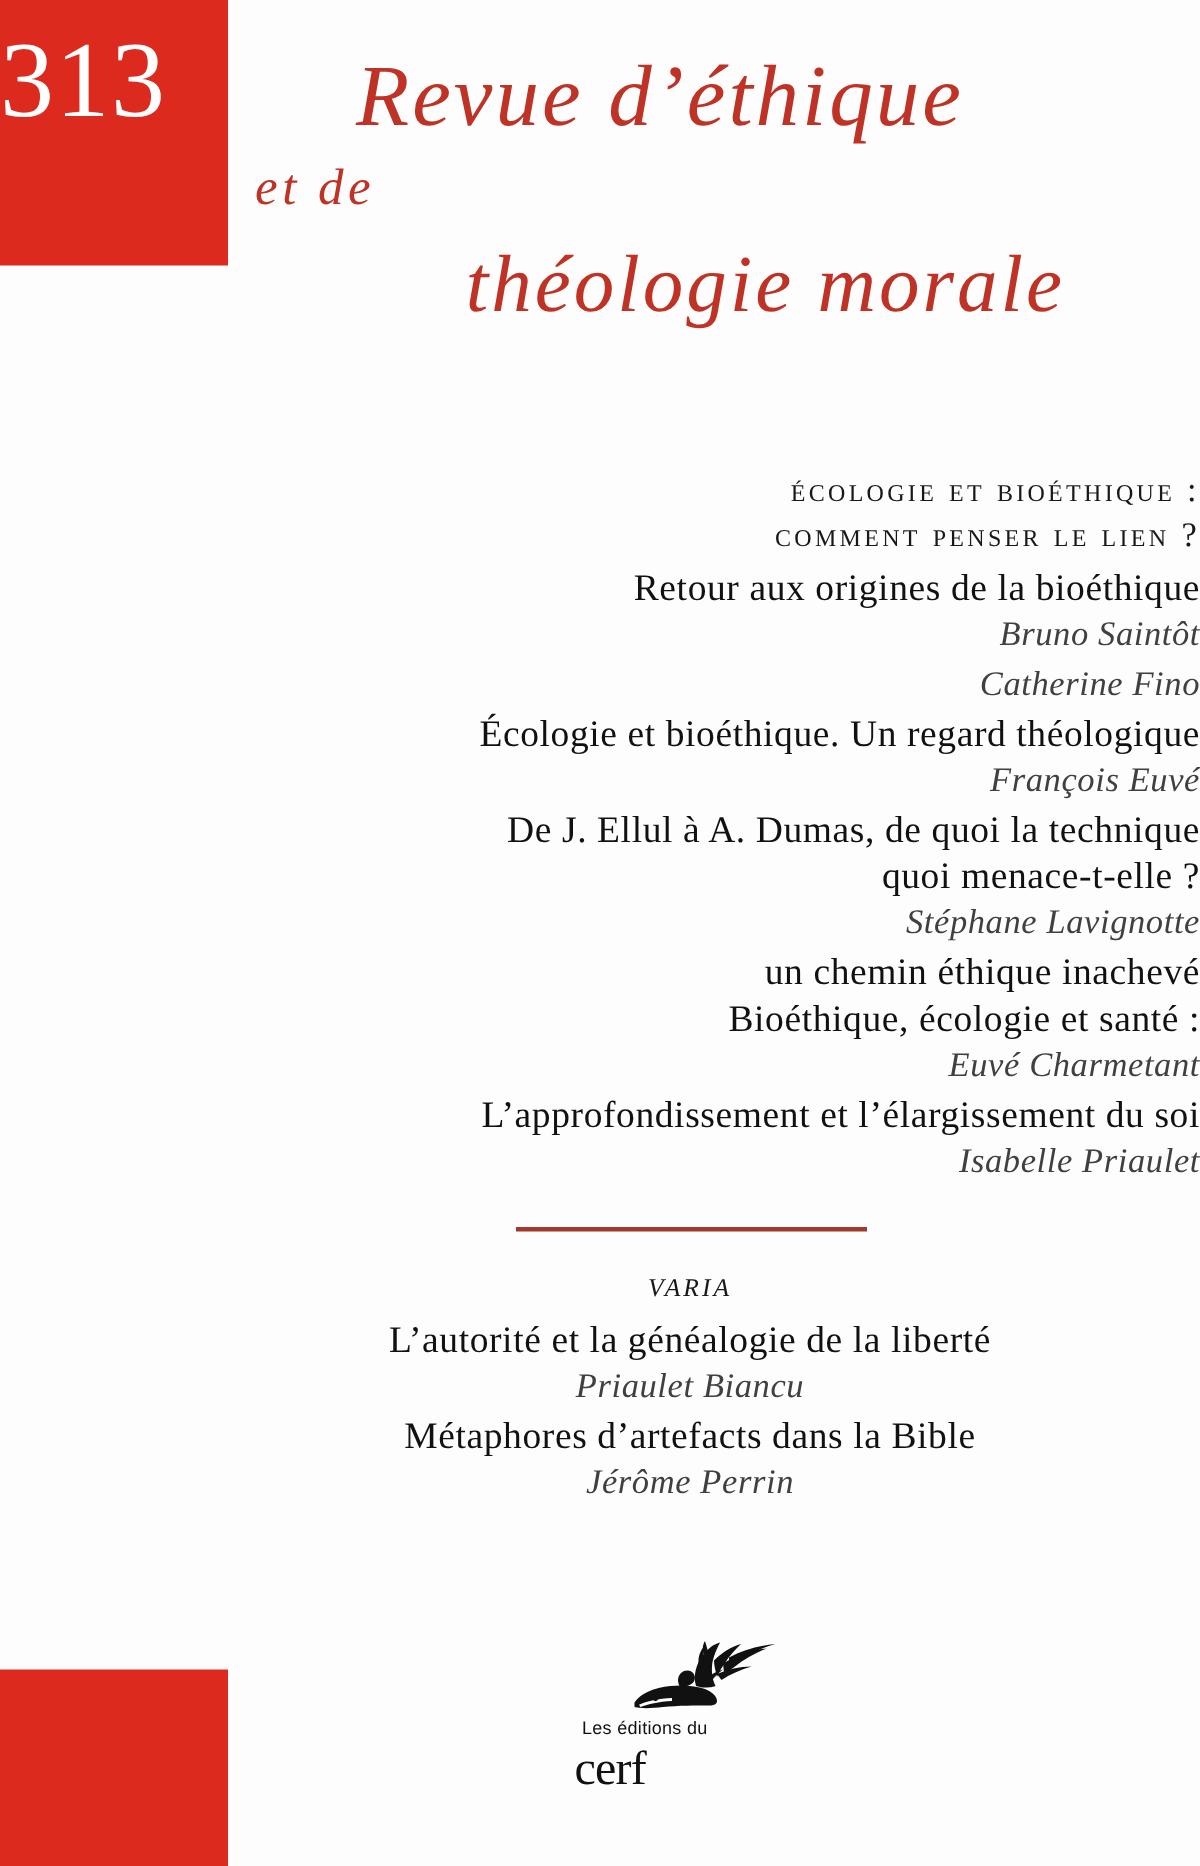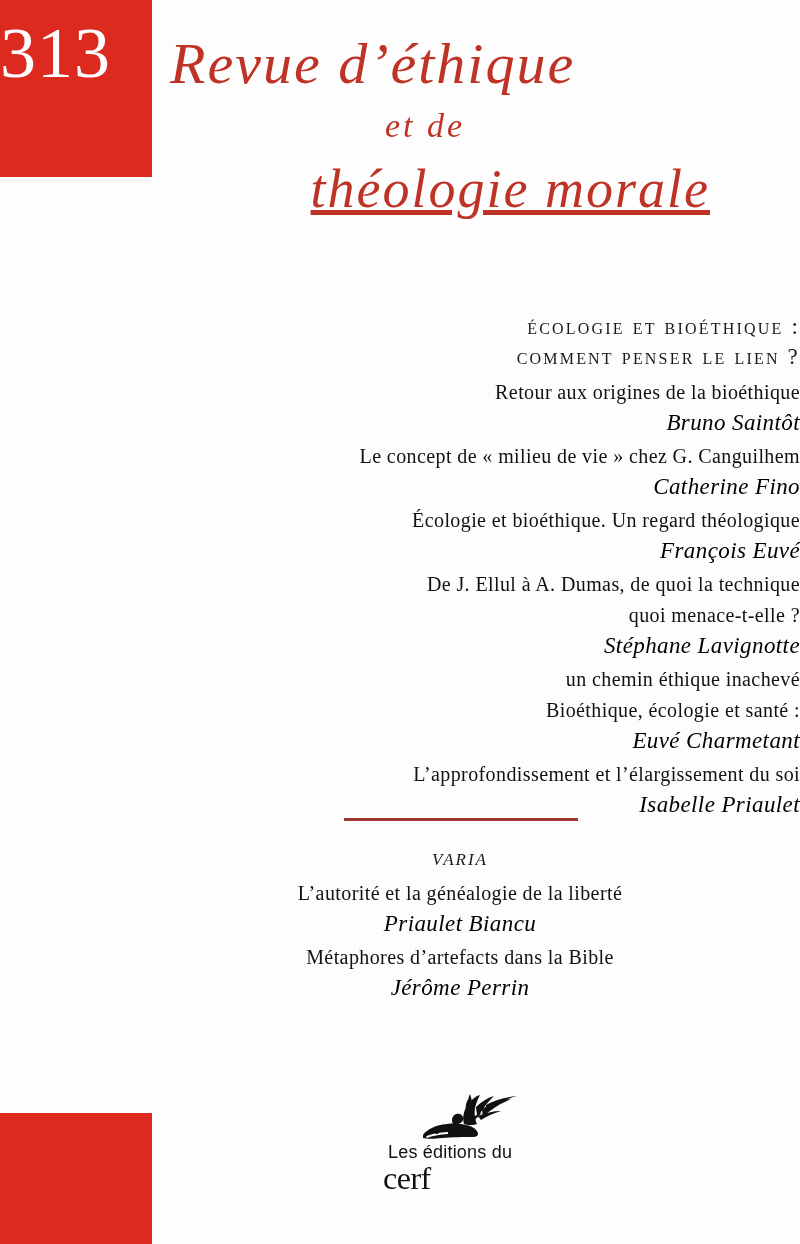--- a/index.html
+++ b/index.html
@@ -58,40 +58,39 @@
     position: absolute;
     left: 170px;
     top: 28px;
     width: 614px;
     color: #bf3326;
     font-style: italic;
     font-family: "Liberation Serif", "DejaVu Serif", serif;
     font-weight: 400;
   }
   .masthead-line1 {
-    text-align: left;
+    text-align: center;
     font-size: 58px;
     line-height: 72px;
     letter-spacing: 2px;
     padding-right: 74px;
   }
   .masthead-line2 {
-    text-align: center;
+    text-align: left;
     font-size: 34px;
     line-height: 52px;
     letter-spacing: 3px;
     padding-right: 104px;
   }
   .masthead-line3 {
     text-align: right;
     font-size: 54px;
     line-height: 74px;
     letter-spacing: 2px;
     padding-right: 74px;
-    text-decoration: underline;
   }
 
   
   .contents {
     position: absolute;
     left: 120px;
     top: 312px;
     width: 680px;
     text-align: right;
   }
@@ -104,33 +103,33 @@
     color: #181818;
     margin-bottom: 5px;
   }
   .dossier-heading .hl {
     display: block;
   }
   .article {
     margin-top: 4px;
   }
   .article-title {
-    font-size: 20px;
+    font-size: 25px;
     line-height: 31px;
     color: #111111;
     letter-spacing: 0.4px;
   }
   .article-title .tl {
     display: block;
   }
   .article-author {
     font-size: 23px;
     line-height: 29px;
     font-style: italic;
-    color: #000000;
+    color: #404040;
     letter-spacing: 0.4px;
   }
 
   
   .divider {
     position: absolute;
     left: 344px;
     top: 818px;
     width: 234px;
     height: 3px;
@@ -169,21 +168,21 @@
     left: 54px;
     top: 0;
     width: 120px;
     height: 54px;
   }
   .publisher-prefix {
     position: absolute;
     left: 22px;
     top: 52px;
     font-family: "Liberation Sans", "DejaVu Sans", sans-serif;
-    font-size: 18px;
+    font-size: 12px;
     line-height: 15px;
     letter-spacing: 0.2px;
     color: #111111;
   }
   .publisher-name {
     position: absolute;
     left: 17px;
     top: 58px;
     font-family: Liberation Serif, serif;
     font-size: 32px;
@@ -213,23 +212,20 @@
     </div>
 
     <div class="article">
       <div class="article-title">
         <span class="tl">Retour aux origines de la bioéthique</span>
       </div>
       <div class="article-author">Bruno Saintôt</div>
     </div>
 
     <div class="article">
-      <div class="article-title">
-        <span class="tl">Le concept de « milieu de vie » chez G. Canguilhem</span>
-      </div>
       <div class="article-author">Catherine Fino</div>
     </div>
 
     <div class="article">
       <div class="article-title">
         <span class="tl">Écologie et bioéthique. Un regard théologique</span>
       </div>
       <div class="article-author">François Euvé</div>
     </div>
 

